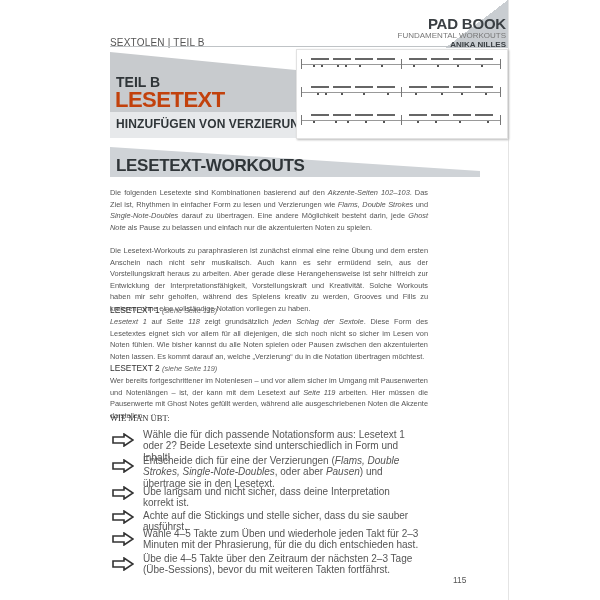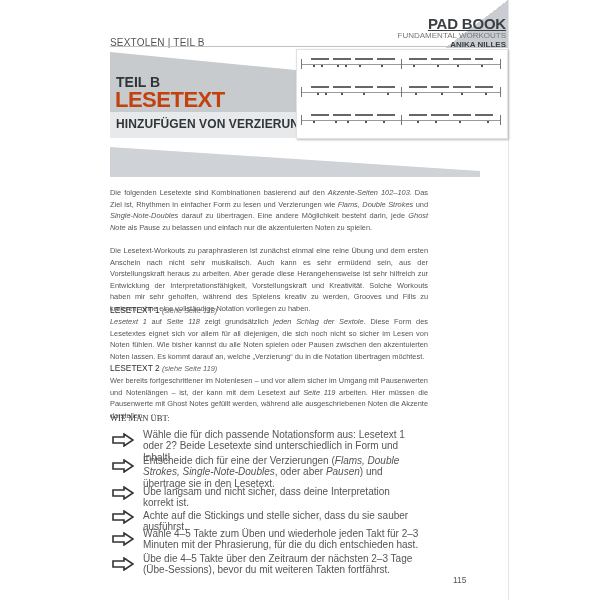--- a/index.html
+++ b/index.html
@@ -7,21 +7,21 @@
   .page { position:absolute; left:0; top:0; width:600px; height:600px; background:#fff; }
   .page-edge { position:absolute; left:508px; top:0; width:1px; height:600px; background:#e4e4e4; }
 
   
   .corner-tri { position:absolute; left:445px; top:0; width:63px; height:48px; background:linear-gradient(to top left, #c9cdd1 50%, transparent 50%); }
 
   .running-head { position:absolute; left:110px; top:37px; font-size:10px; letter-spacing:0.2px; color:#555; font-family:"Liberation Sans", sans-serif; }
   .header-rule { position:absolute; left:110px; top:46px; width:397px; height:1px; background:#bfc3c6; }
 
   .brand { position:absolute; right:94px; top:17px; text-align:right; }
-  .brand .t1 { font-size:15px; font-weight:bold; color:#3a3f43; line-height:14px; letter-spacing:-0.2px;text-decoration:underline; }
+  .brand .t1 { font-size:15px; font-weight:bold; color:#3a3f43; line-height:14px; letter-spacing:-0.2px; }
   .brand .t2 { font-size:8px; color:#777; line-height:9px; }
   .brand .t3 { font-size:8px; font-weight:bold; color:#3a3f43; line-height:9px; }
 
   
   .title-band { position:absolute; left:110px; top:52px; width:186px; height:60px; background:#c8cbce; clip-path:polygon(0 0, 100% 30%, 100% 100%, 0 100%); }
   .title-band2 { position:absolute; left:110px; top:112px; width:186px; height:26px; background:#e7e9eb; }
   .teil { position:absolute; left:116px; top:74px; font-size:14px; font-weight:bold; color:#2f3538; }
   .lesetext { position:absolute; left:115px; top:87px; font-size:22px; font-weight:bold; color:#c2410c; letter-spacing:-0.5px; }
   .subtitle { position:absolute; left:116px; top:117px; font-size:12px; font-weight:bold; color:#2f3538; letter-spacing:0.1px; }
 
@@ -144,20 +144,21 @@
         <div class="note" style="left:64px"></div>
         <div class="note" style="left:82px"></div>
       <div class="note" style="left:116px"></div>
         <div class="note" style="left:134px"></div>
         <div class="note" style="left:158px"></div>
         <div class="note" style="left:186px"></div>
     </div>
   </div>
 
   <div class="sec-band"></div>
+  <div class="sec-title">LESETEXT-WORKOUTS</div>
 
   <div class="body p1"><span>Die folgenden Lesetexte sind Kombinationen basierend auf den </span><i>Akzente-Seiten 102–103</i><span>. Das Ziel ist, Rhythmen in einfacher Form zu lesen und Verzierungen wie </span><i>Flams, Double Strokes</i><span> und </span><i>Single-Note-Doubles</i><span> darauf zu übertragen. Eine andere Möglichkeit besteht darin, jede </span><i>Ghost Note</i><span> als Pause zu belassen und einfach nur die akzentuierten Noten zu spielen.</span></div>
 
   <div class="body p2">Die Lesetext-Workouts zu paraphrasieren ist zunächst einmal eine reine Übung und dem ersten Anschein nach nicht sehr musikalisch. Auch kann es sehr ermüdend sein, aus der Vorstellungskraft heraus zu arbeiten. Aber gerade diese Herangehensweise ist sehr hilfreich zur Entwicklung der Interpretationsfähigkeit, Vorstellungskraft und Kreativität. Solche Workouts haben mir sehr geholfen, während des Spielens kreativ zu werden, Grooves und Fills zu kreieren, ohne eine vollständige Notation vorliegen zu haben.</div>
 
   <div class="h1"><span>LESETEXT 1</span> <span class="ital">(siehe Seite 118)</span></div>
   <div class="body p3"><i>Lesetext 1</i><span> auf </span><i>Seite 118</i><span> zeigt grundsätzlich </span><i>jeden Schlag der Sextole</i><span>. Diese Form des Lesetextes eignet sich vor allem für all diejenigen, die sich noch nicht so sicher im Lesen von Noten fühlen. Wie bisher kannst du alle Noten spielen oder Pausen zwischen den akzentuierten Noten lassen. Es kommt darauf an, welche „Verzierung“ du in die Notation übertragen möchtest.</span></div>
 
   <div class="h2"><span>LESETEXT 2</span> <span class="ital">(siehe Seite 119)</span></div>
   <div class="body p4"><span>Wer bereits fortgeschrittener im Notenlesen – und vor allem sicher im Umgang mit Pausenwerten und Notenlängen – ist, der kann mit dem Lesetext auf </span><i>Seite 119</i><span> arbeiten. Hier müssen die Pausenwerte mit Ghost Notes gefüllt werden, während alle ausgeschriebenen Noten die Akzente darstellen.</span></div>

